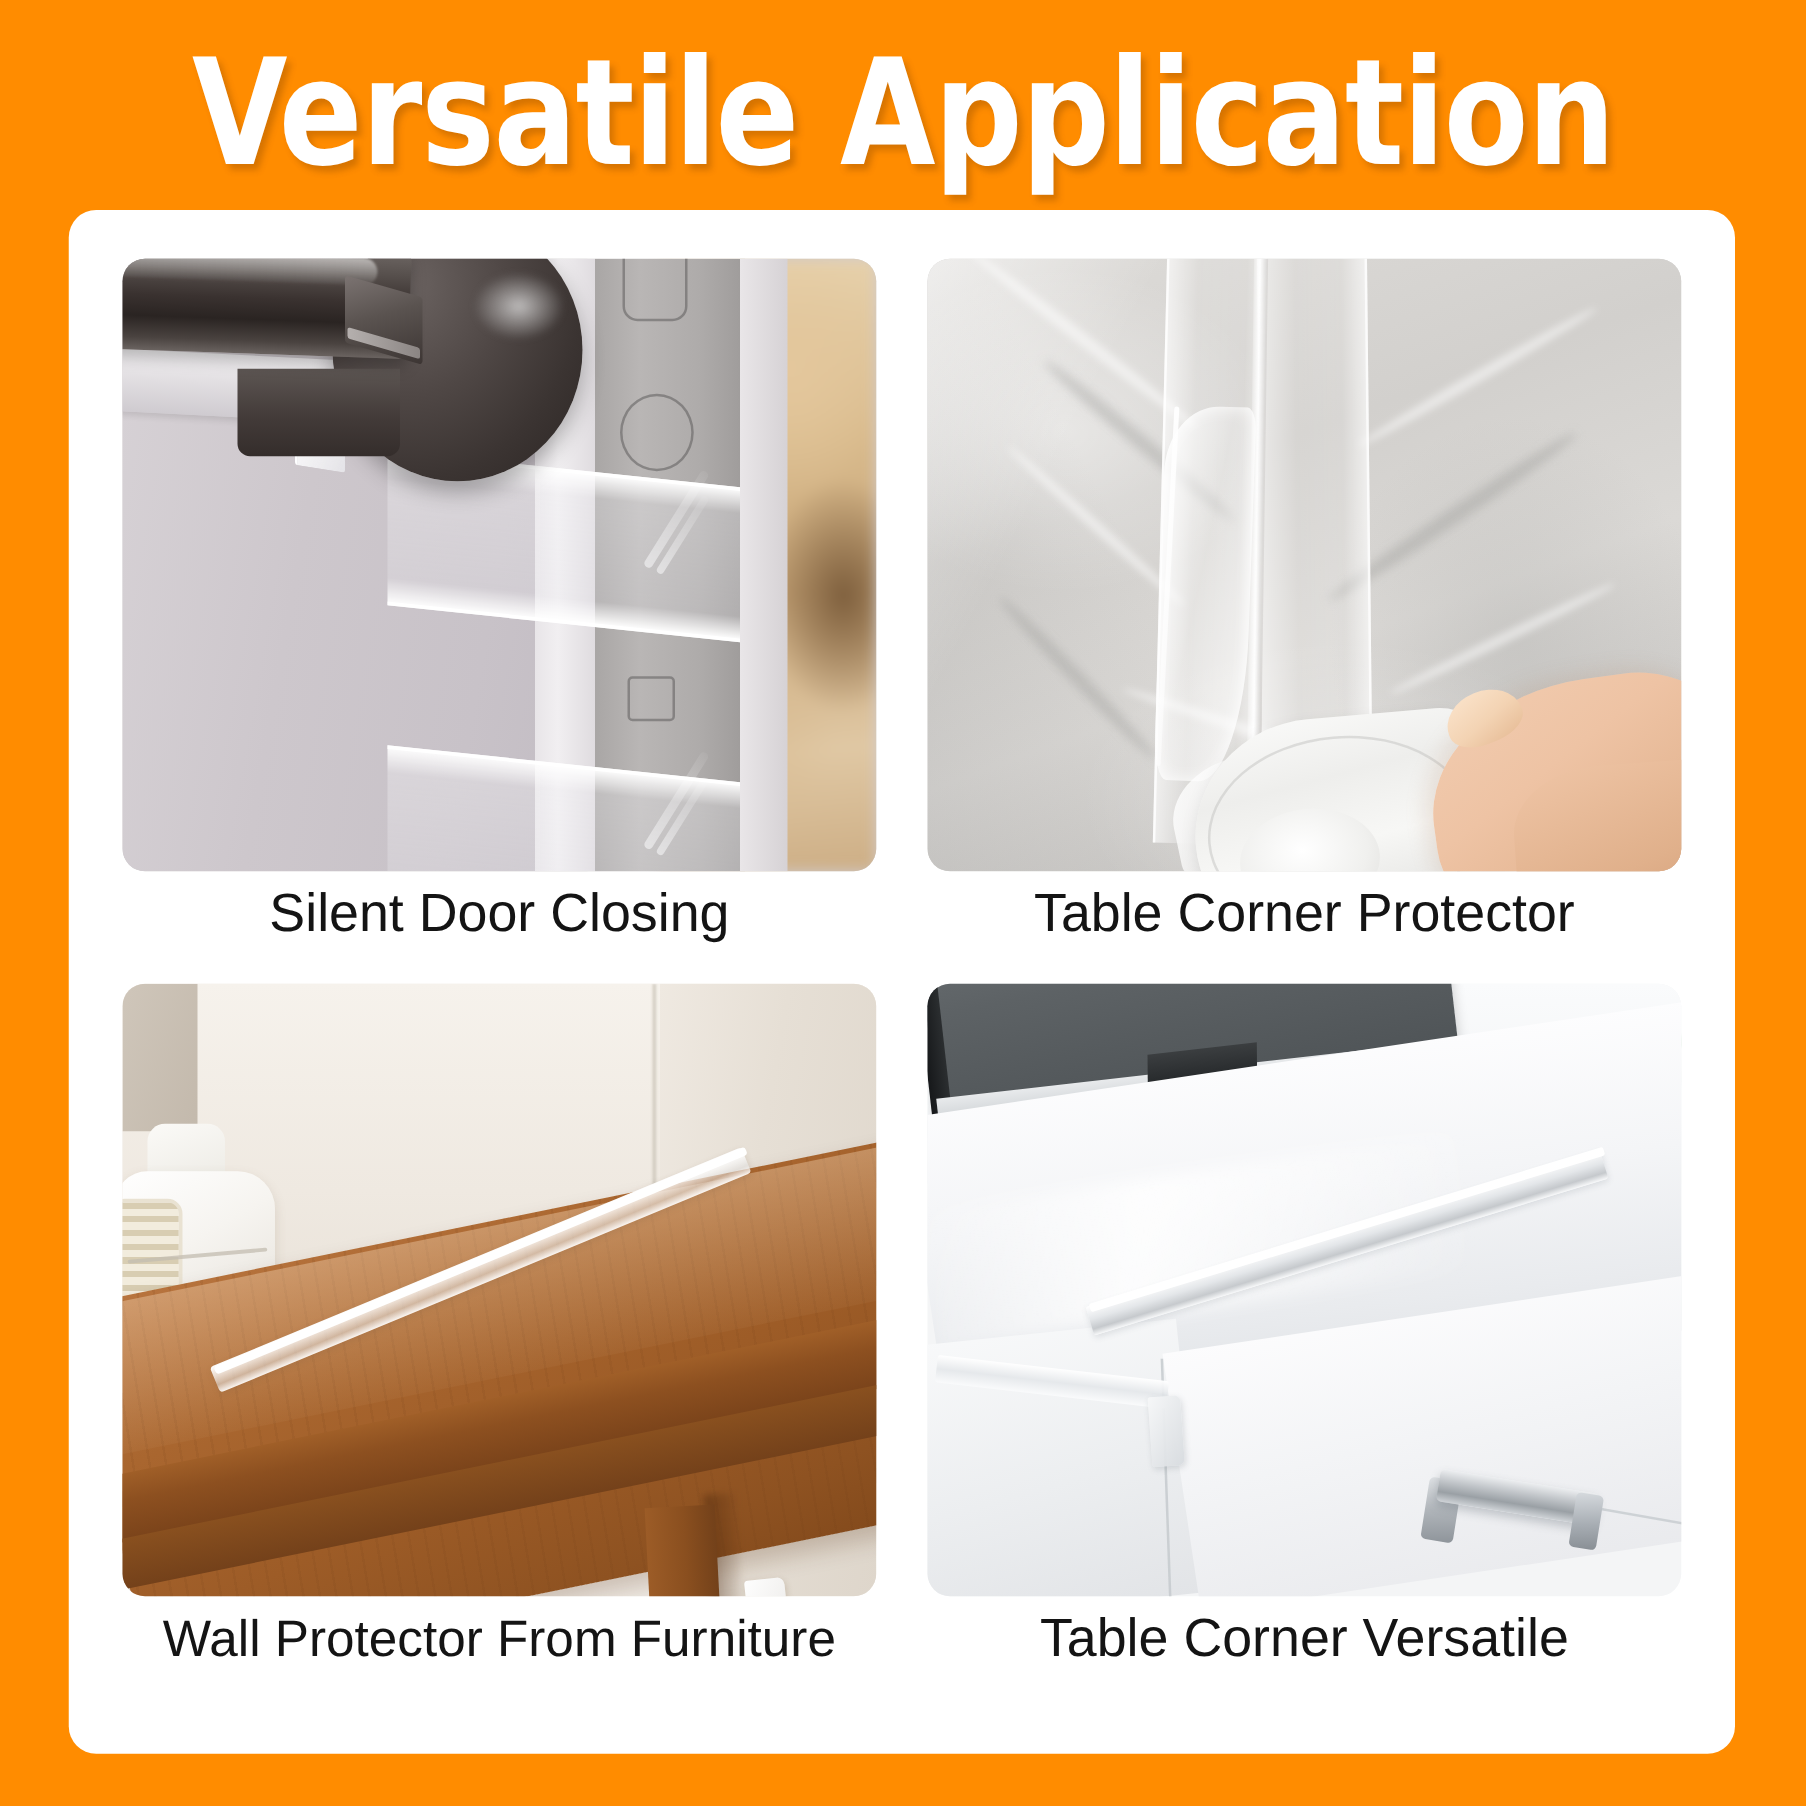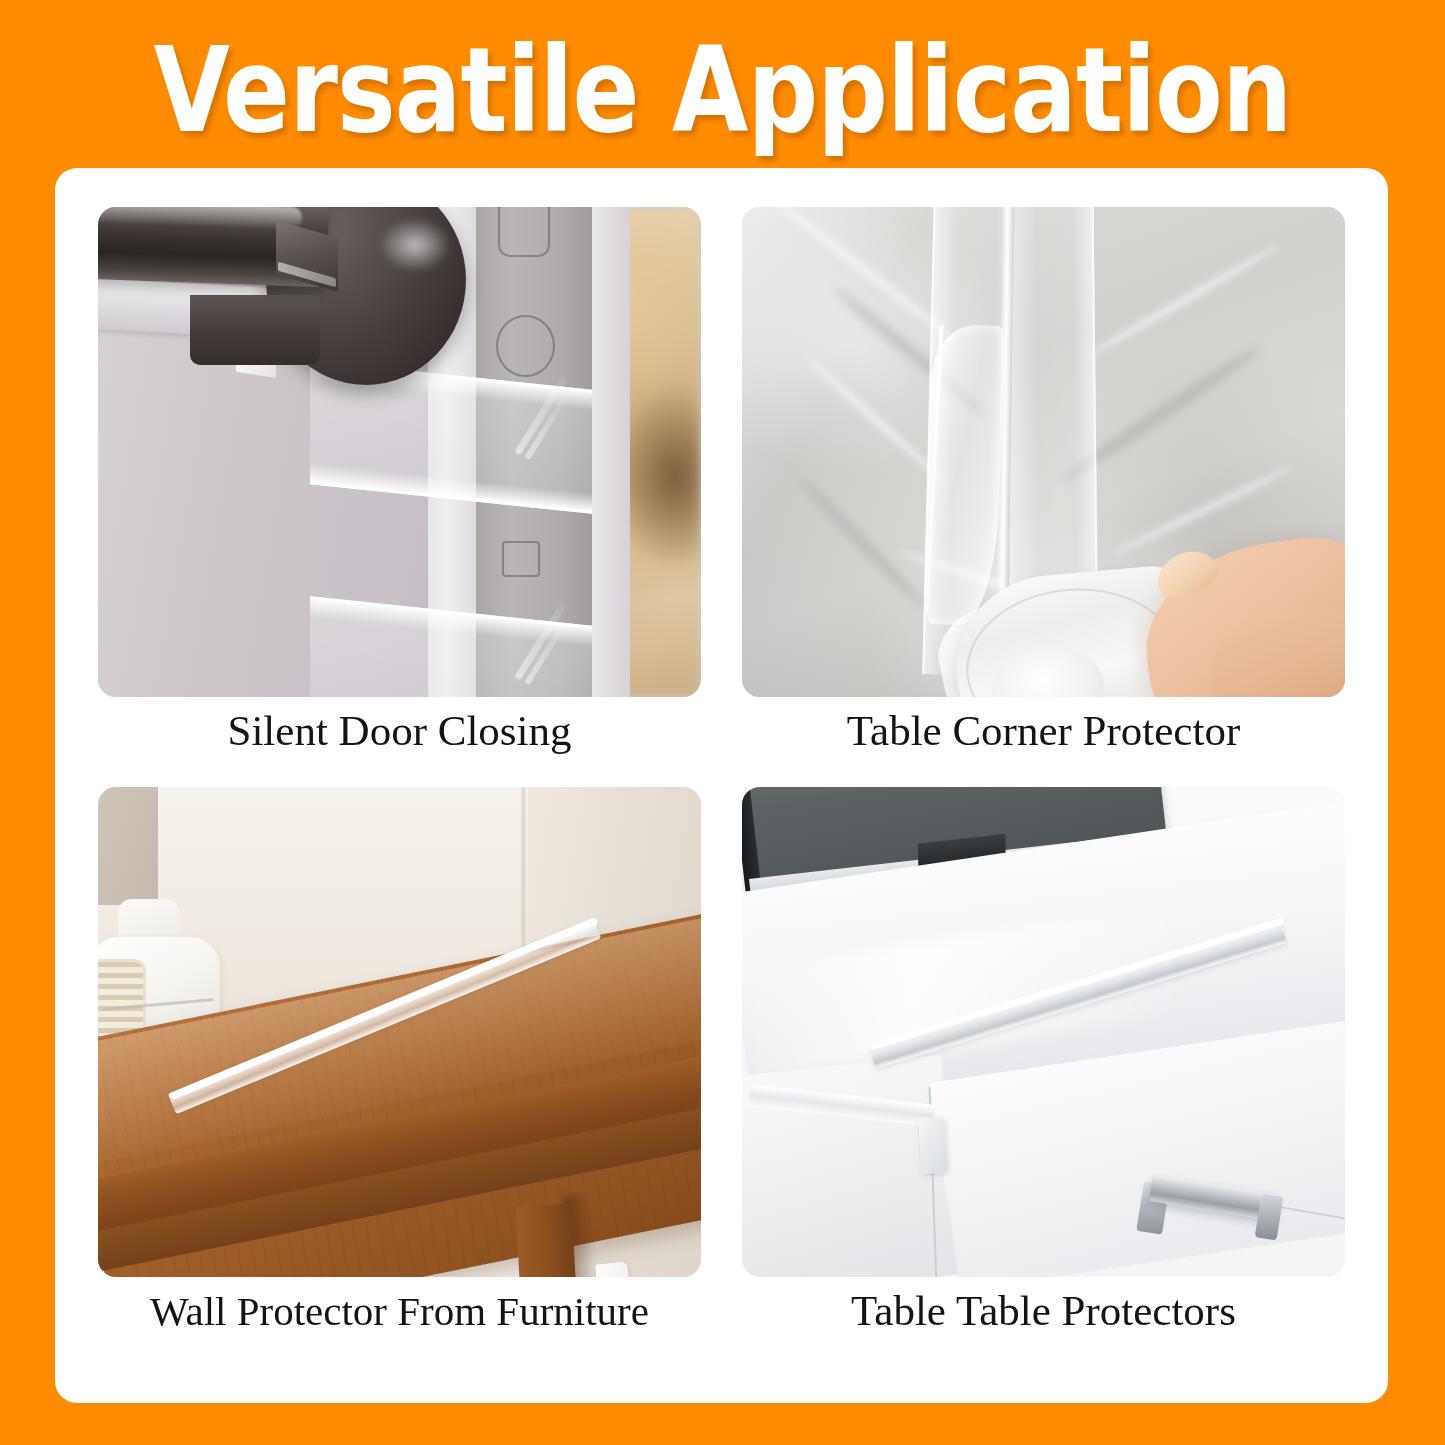--- a/index.html
+++ b/index.html
@@ -82,21 +82,21 @@
     background: #e9e7e6;
   }
 
   .caption {
     position: absolute;
     left: 0;
     top: 498px;
     width: 603px;
     text-align: center;
     color: #141414;
-    font-family: Liberation Serif, serif;
+    font-family: Liberation Sans, sans-serif;
     font-weight: 400;
     font-size: 43px;
     line-height: 52px;
     white-space: nowrap;
     user-select: none;
   }
   .caption.wide { font-size: 41px; text-align: center; }
 
   
   #ph1 { background: #cfcacc; }
@@ -741,18 +741,18 @@
           <div class="cab-corner-line"></div>
           <div class="cab-drawer-line"></div>
           <div class="edge-strip-left"></div>
           <div class="edge-strip"></div>
           <div class="edge-strip-hi"></div>
           <div class="edge-strip-cap"></div>
           <div class="handle-end"></div>
           <div class="handle"></div>
           <div class="handle-end2"></div>
         </div>
-        <div class="caption">Table Table Protectors</div>
+        <div class="caption">Table Corner Versatile</div>
       </div>
 
     </div>
   </div>
 </div>
 
 </body></html>

